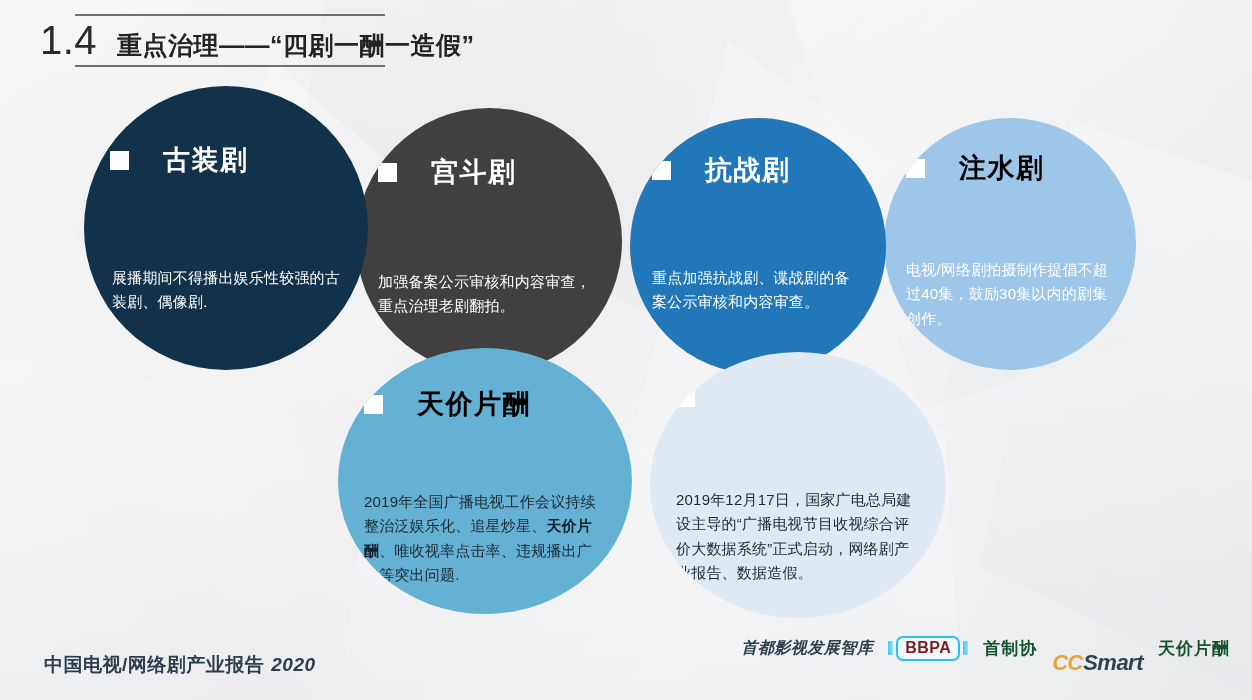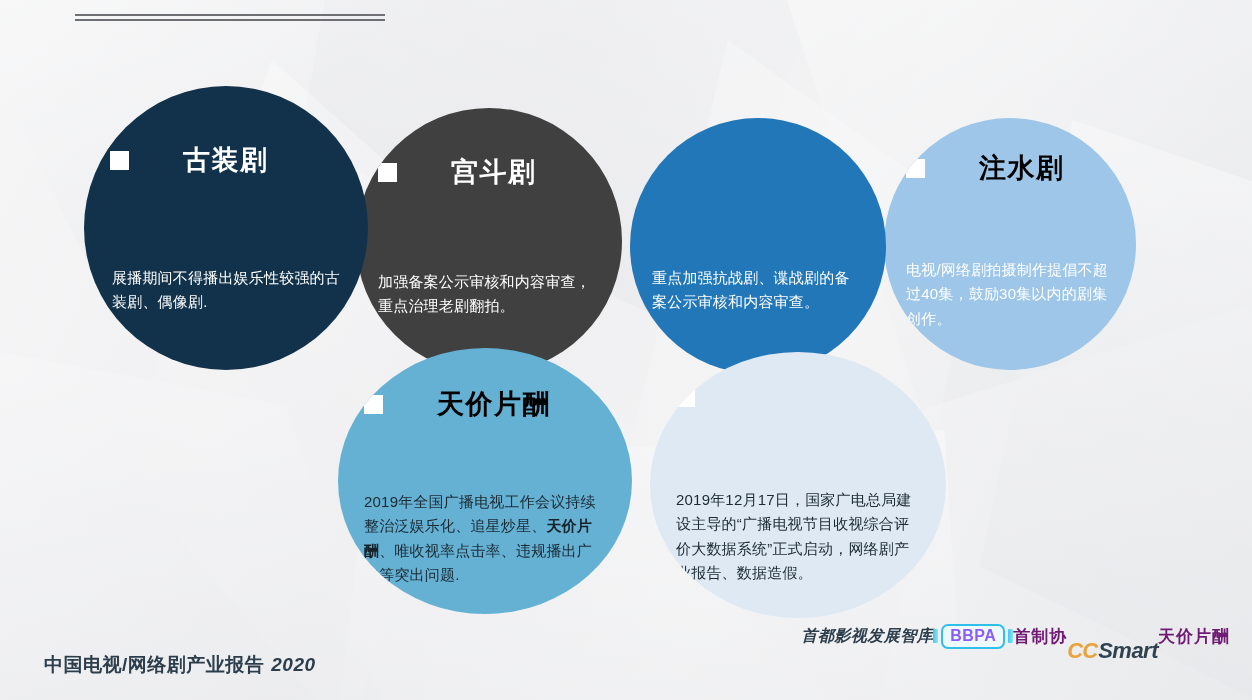--- a/index.html
+++ b/index.html
@@ -102,21 +102,21 @@
   .bullet {
     width: 19px;
     height: 19px;
     background: #ffffff;
     flex: 0 0 auto;
   }
   .c-title {
     font-size: 27px;
     font-weight: bold;
     color: #ffffff;
-    margin-left: 54px;
+    margin-left: 34px;
     letter-spacing: 1.5px;
     white-space: nowrap;
   }
   .c-body {
     font-size: 15px;
     line-height: 1.62;
     color: #ffffff;
     letter-spacing: .2px;
     margin-top: 38px;
   }
@@ -162,38 +162,38 @@
     color: #2c3d4c;
     letter-spacing: .5px;
   }
   .footer-left .year {
     font-style: italic;
     margin-left: 7px;
   }
   .footer-right {
     position: absolute;
     right: 22px;
-    bottom: 36px;
+    bottom: 24px;
     display: flex;
     align-items: center;
-    gap: 0;
+    gap: 15px;
   }
   .fr-text {
     font-size: 16px;
     font-weight: bold;
     font-style: italic;
     color: #2c3d4c;
     letter-spacing: .5px;
     white-space: nowrap;
   }
   .fr-plain {
     font-size: 17px;
     font-weight: bold;
     font-style: normal;
-    color: #701a75;
+    color: #14532d;
     letter-spacing: 1px;
     white-space: nowrap;
   }
   .bbpa-logo {
     display: flex;
     align-items: center;
     gap: 3px;
   }
   .bbpa-tick {
     width: 5px;
@@ -203,21 +203,21 @@
   }
   .bbpa-box {
     border: 2px solid #2fc0ea;
     border-radius: 7px;
     padding: 1px 7px 2px 7px;
     background: #eef9fd;
   }
   .bbpa-box span {
     font-size: 16px;
     font-weight: bold;
-    color: #8b5cf6;
+    color: #7f1d1d;
     letter-spacing: .5px;
   }
   .ccsmart {
     display: flex;
     align-items: baseline;
     gap: 1px;
   }
   .cc {
     font-size: 22px;
     font-weight: bold;
@@ -244,40 +244,48 @@
   <div class="facet f2"></div>
   <div class="facet f3"></div>
   <div class="facet f4"></div>
   <div class="facet f5"></div>
   <div class="facet f6"></div>
   <div class="facet f7"></div>
   <div class="facet f8"></div>
 
   <div class="title-block">
     <div class="title-rule top"></div>
+    <div class="title-row">
+      <span class="title-num">1.4</span>
+      <span class="title-text">重点治理——“四剧一酬一造假”</span>
+    </div>
     <div class="title-rule bottom"></div>
   </div>
 
   <div class="circle" id="circle-1">
     <div class="c-head">
       <span class="bullet"></span>
       <span class="c-title">古装剧</span>
     </div>
     <div class="c-body">展播期间不得播出娱乐性较强的古装剧、偶像剧.</div>
   </div>
 
   <div class="circle" id="circle-2">
     <div class="c-head">
       <span class="bullet"></span>
       <span class="c-title">宫斗剧</span>
     </div>
     <div class="c-body">加强备案公示审核和内容审查，重点治理老剧翻拍。</div>
   </div>
 
   <div class="circle" id="circle-3">
+    <div class="c-head">
+      <span class="bullet"></span>
+      <span class="c-title">抗战剧</span>
+    </div>
     <div class="c-body">重点加强抗战剧、谍战剧的备案公示审核和内容审查。</div>
   </div>
 
   <div class="circle" id="circle-4">
     <div class="c-head">
       <span class="bullet"></span>
       <span class="c-title">注水剧</span>
     </div>
     <div class="c-body">电视/网络剧拍摄制作提倡不超过40集，鼓励30集以内的剧集创作。</div>
   </div>

